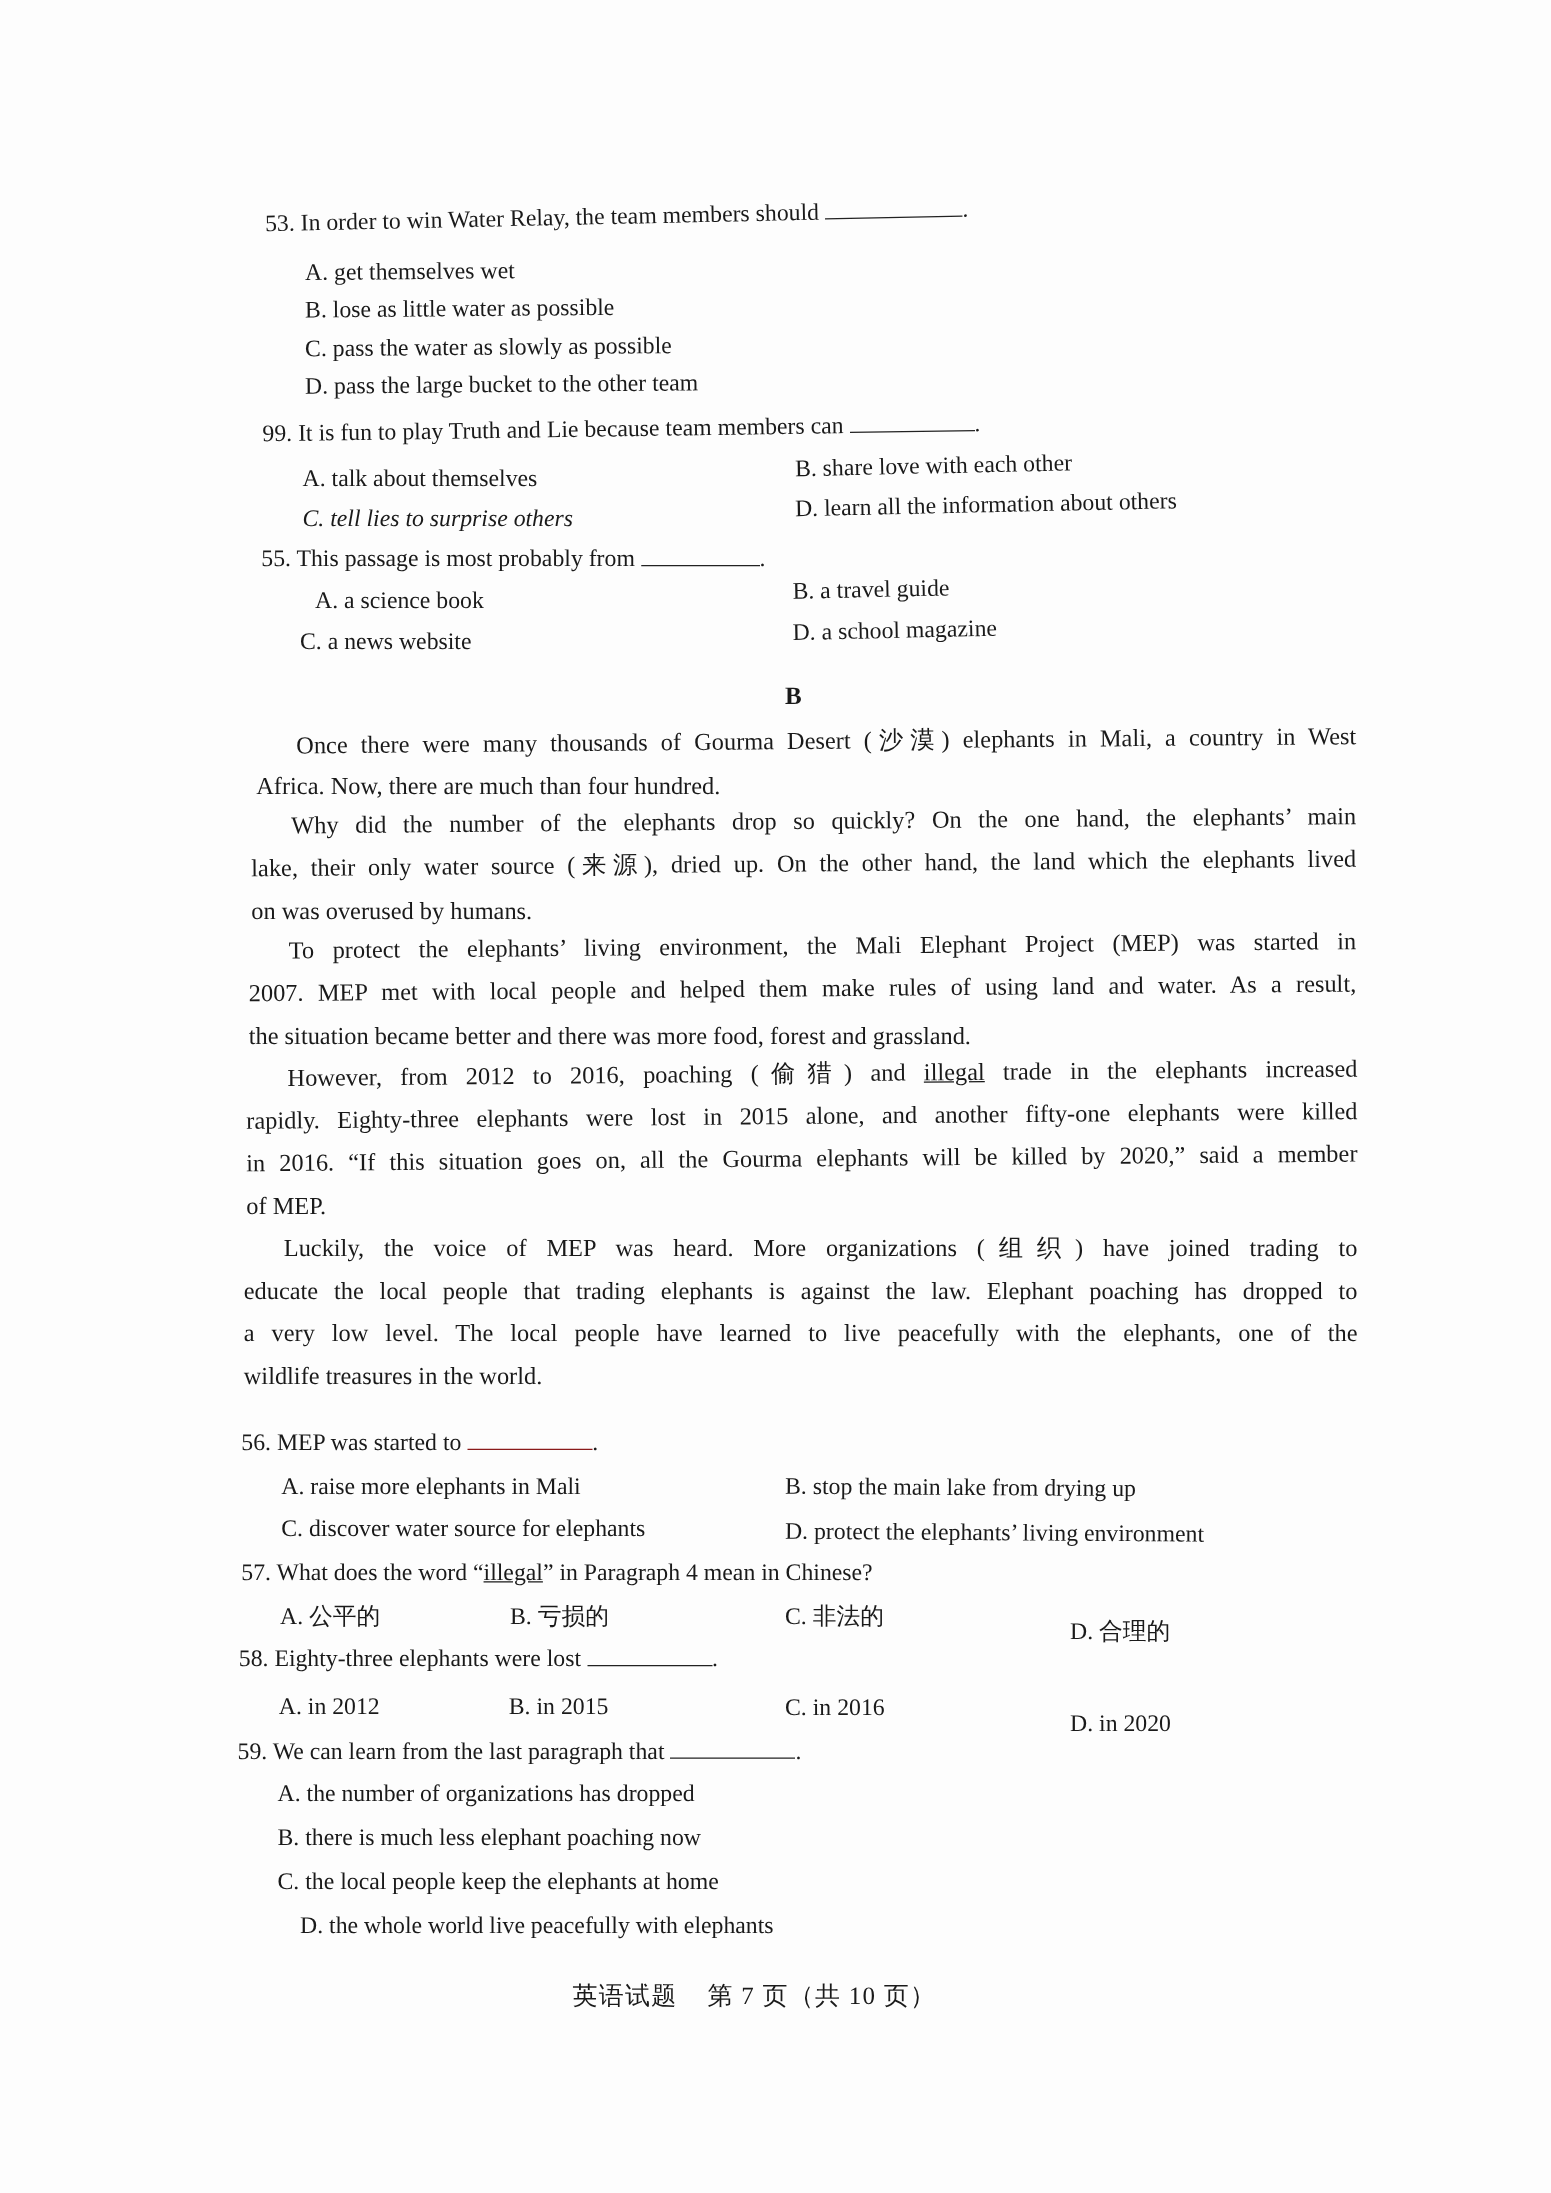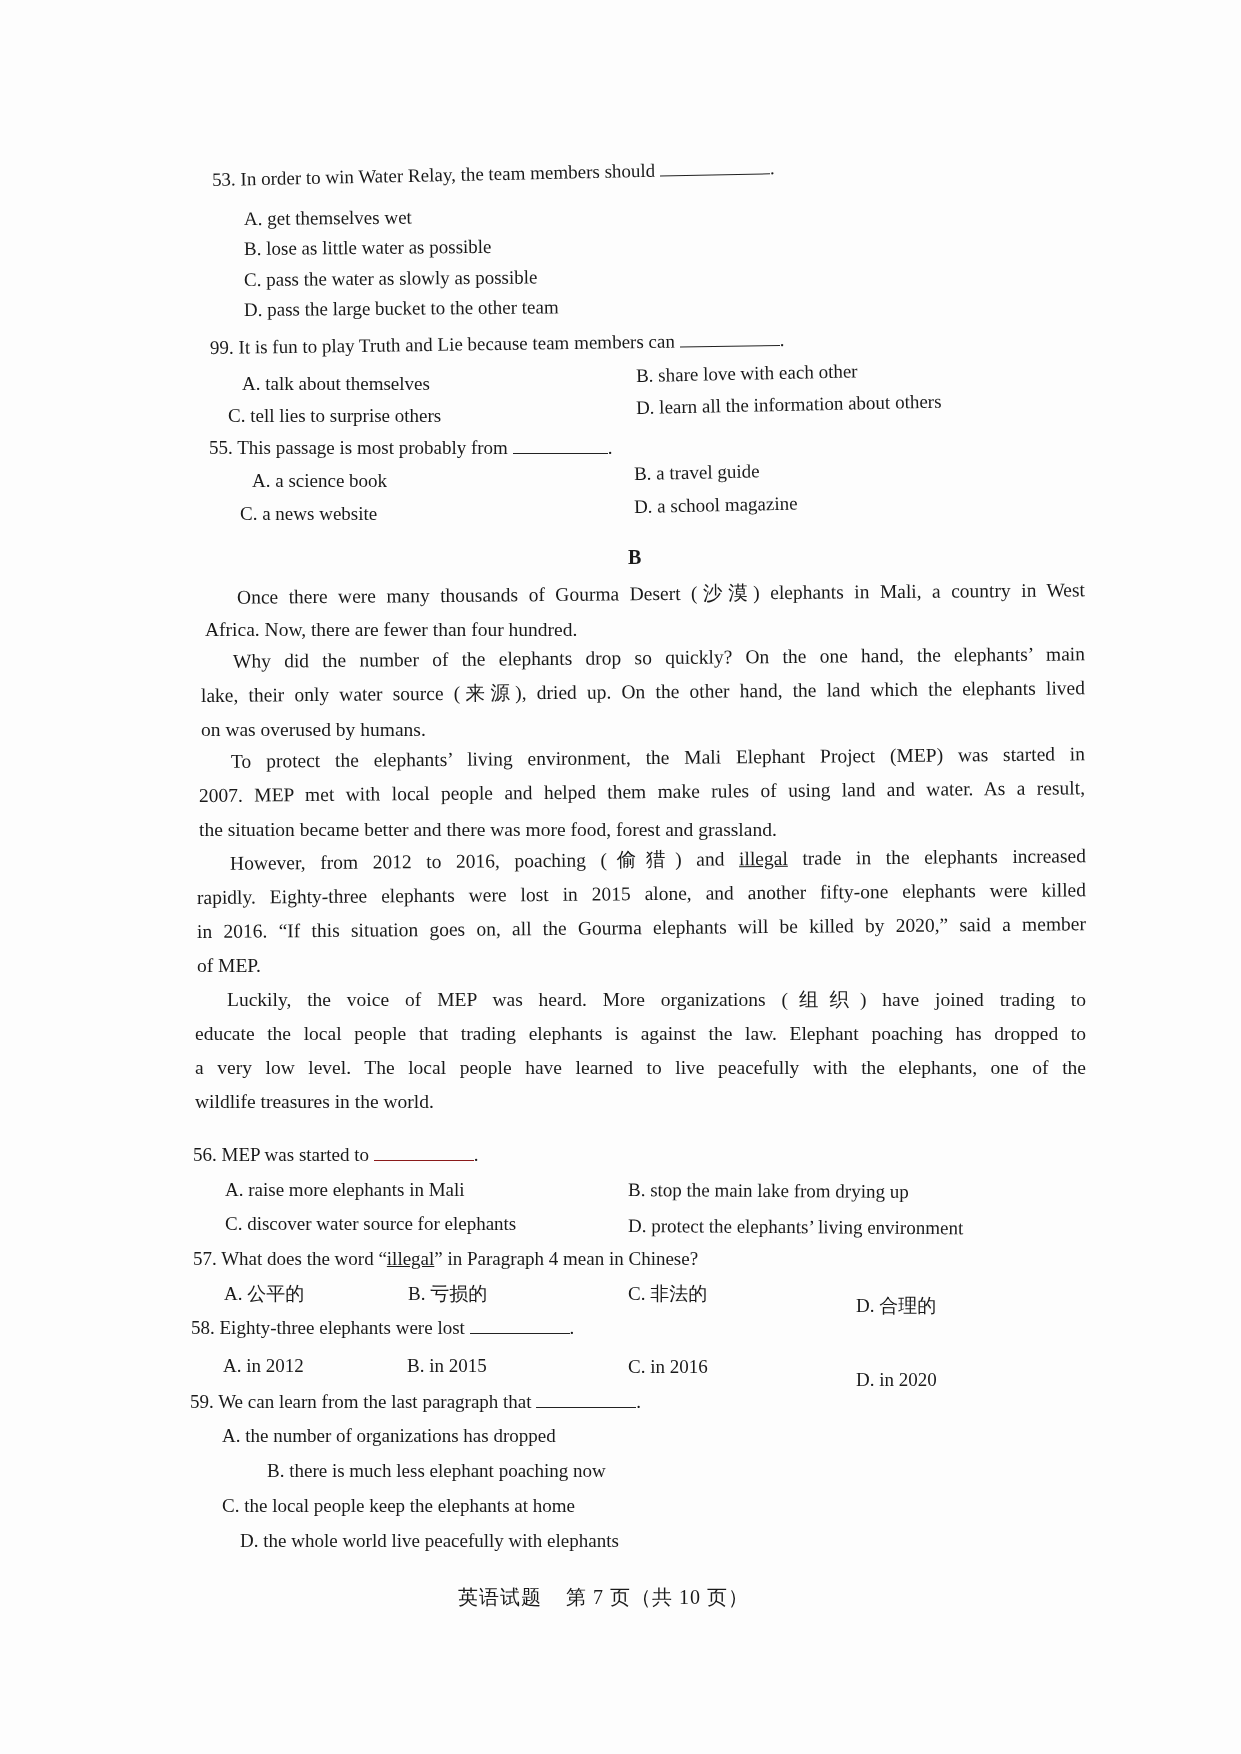--- a/index.html
+++ b/index.html
@@ -37,42 +37,42 @@
 </div>
 
 <div>
   <div class="ln q tilt2" style="left:210px; top:336px;">
     <span>99.</span>
     <span>It is fun to play Truth and Lie because team members can</span>
     <span class="blank" style="width:100px;"></span>.
   </div>
   <div class="ln opt" style="left:242px; top:372px;"><span>A.</span> <span>talk about themselves</span></div>
   <div class="ln opt tilt1" style="left:636px; top:364px;"><span>B.</span> <span>share love with each other</span></div>
-  <div class="ln opt" style="left:228px; top:404px;"><span>C.</span> <span>tell lies to surprise others</span></div>
+  <div class="ln opt" style="left:242px; top:404px;font-style:italic;"><span>C.</span> <span>tell lies to surprise others</span></div>
   <div class="ln opt tilt1" style="left:636px; top:396px;"><span>D.</span> <span>learn all the information about others</span></div>
 </div>
 
 <div>
   <div class="ln q" style="left:209px; top:436px;">
     <span>55.</span>
     <span>This passage is most probably from</span>
     <span class="blank" style="width:95px;"></span>.
   </div>
   <div class="ln opt" style="left:240px; top:469px;margin-left:12px;"><span>A.</span> <span>a science book</span></div>
   <div class="ln opt tilt1" style="left:634px; top:462px;"><span>B.</span> <span>a travel guide</span></div>
   <div class="ln opt" style="left:240px; top:502px;"><span>C.</span> <span>a news website</span></div>
   <div class="ln opt tilt1" style="left:634px; top:495px;"><span>D.</span> <span>a school magazine</span></div>
 </div>
 
 <div class="ln sec" style="left:628px; top:545px;">B</div>
 
 <div>
   <div>
     <div class="ln p just tilt3" style="left:205px; top:586px; width:880px; padding-left:32px; box-sizing:border-box;">Once there were many thousands of Gourma Desert (沙漠) elephants in Mali, a country in West</div>
-    <div class="ln p" style="left:205px; top:618px;">Africa. Now, there are fewer than four hundred.</div>
+    <div class="ln p" style="left:205px; top:618px;">Africa. Now, there are much than four hundred.</div>
   </div>
   <div>
     <div class="ln p just tilt3" style="left:201px; top:650px; width:884px; padding-left:32px; box-sizing:border-box;">Why did the number of the elephants drop so quickly? On the one hand, the elephants’ main</div>
     <div class="ln p just tilt3" style="left:201px; top:684px; width:884px;">lake, their only water source (来源), dried up. On the other hand, the land which the elephants lived</div>
     <div class="ln p" style="left:201px; top:718px;">on was overused by humans.</div>
   </div>
   <div>
     <div class="ln p just tilt3" style="left:199px; top:750px; width:886px; padding-left:32px; box-sizing:border-box;">To protect the elephants’ living environment, the Mali Elephant Project (MEP) was started in</div>
     <div class="ln p just tilt3" style="left:199px; top:784px; width:886px;">2007. MEP met with local people and helped them make rules of using land and water. As a result,</div>
     <div class="ln p" style="left:199px; top:818px;">the situation became better and there was more food, forest and grassland.</div>
@@ -128,21 +128,21 @@
   <div class="ln opt" style="left:856px; top:1368px;"><span>D.</span> <span>in 2020</span></div>
 </div>
 
 <div>
   <div class="ln q" style="left:190px; top:1390px;">
     <span>59.</span>
     <span>We can learn from the last paragraph that</span>
     <span class="blank" style="width:100px;"></span>.
   </div>
   <div class="ln opt" style="left:222px; top:1424px;"><span>A.</span> <span>the number of organizations has dropped</span></div>
-  <div class="ln opt" style="left:222px; top:1459px;margin-left:45px;"><span>B.</span> <span>there is much less elephant poaching now</span></div>
+  <div class="ln opt" style="left:222px; top:1459px;"><span>B.</span> <span>there is much less elephant poaching now</span></div>
   <div class="ln opt" style="left:222px; top:1494px;"><span>C.</span> <span>the local people keep the elephants at home</span></div>
   <div class="ln opt" style="left:240px; top:1529px;"><span>D.</span> <span>the whole world live peacefully with elephants</span></div>
 </div>
 
 <div class="ln footer" style="left:458px; top:1585px;">
   <span>英语试题</span>
   &nbsp;&nbsp;
   <span>第 7 页（共 10 页）</span>
 </div>
 

